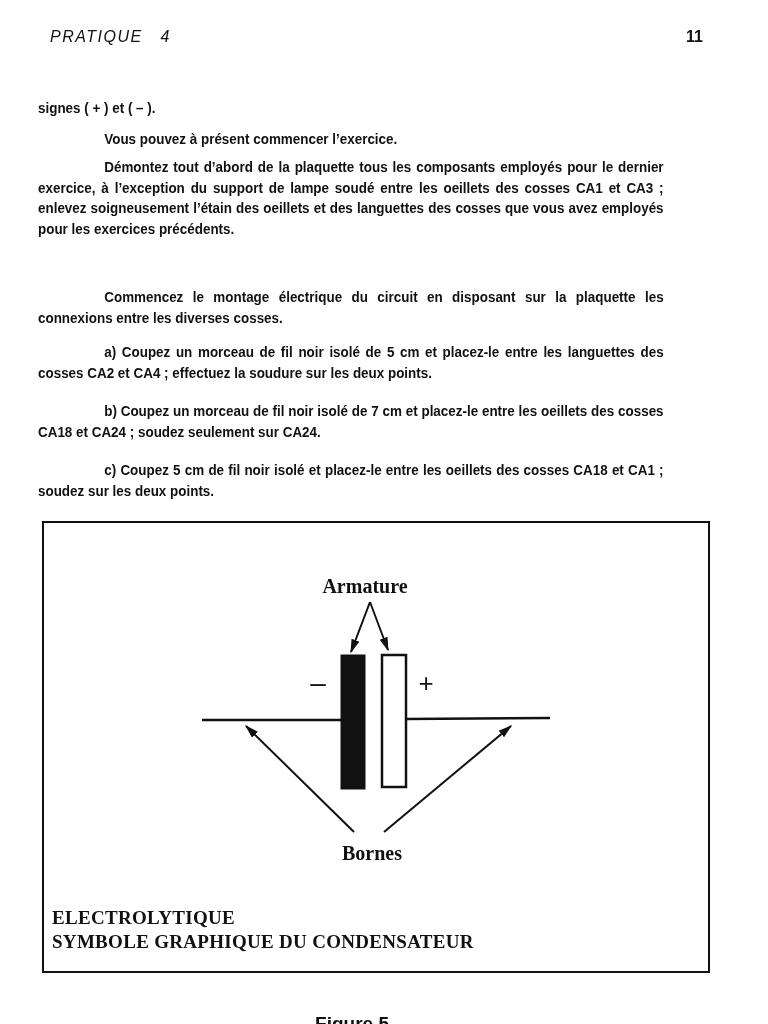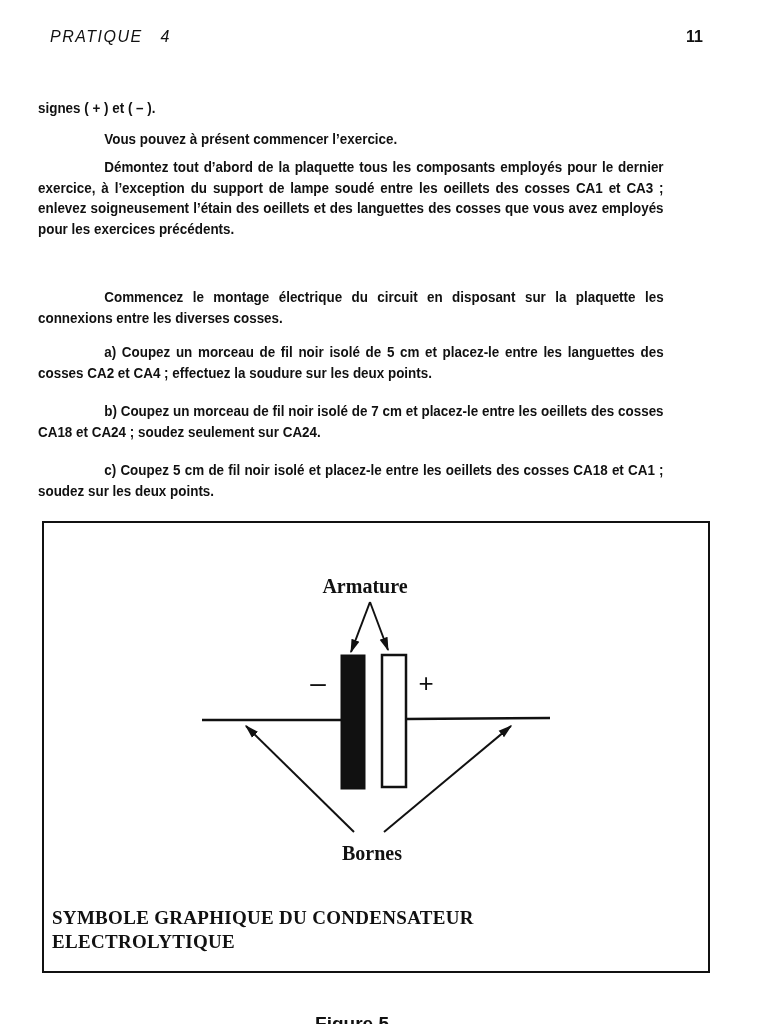--- a/index.html
+++ b/index.html
@@ -90,17 +90,17 @@
   <rect x="341" y="655" width="24" height="134" fill="#111" stroke="#111" stroke-width="1"></rect>
   <rect x="382" y="655" width="24" height="132" fill="#fff" stroke="#111" stroke-width="2.5"></rect>
 
   <line x1="354" y1="832" x2="246" y2="726" stroke="#111" stroke-width="2" marker-end="url(#arrow)"></line>
   <line x1="384" y1="832" x2="511" y2="726" stroke="#111" stroke-width="2" marker-end="url(#arrow)"></line>
 
   <text x="372" y="860" text-anchor="middle" class="serif" font-size="20" font-weight="bold" fill="#111">Bornes</text>
 </svg>
 
 <div class="caption-title serif">
+  <div>ELECTROLYTIQUE</div>
   <div>SYMBOLE GRAPHIQUE DU CONDENSATEUR</div>
-  <div>ELECTROLYTIQUE</div>
 </div>
 
 <div class="figure-label sans">Figure 5</div>
 
 </body></html>

